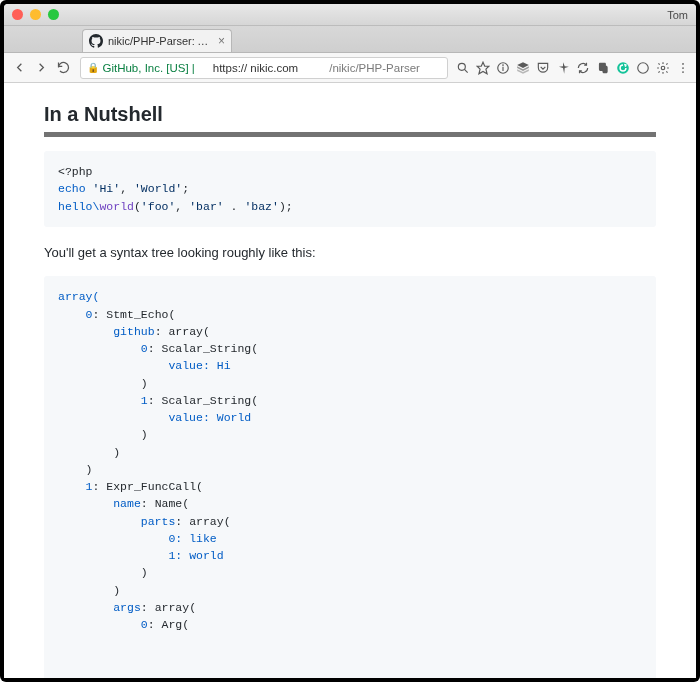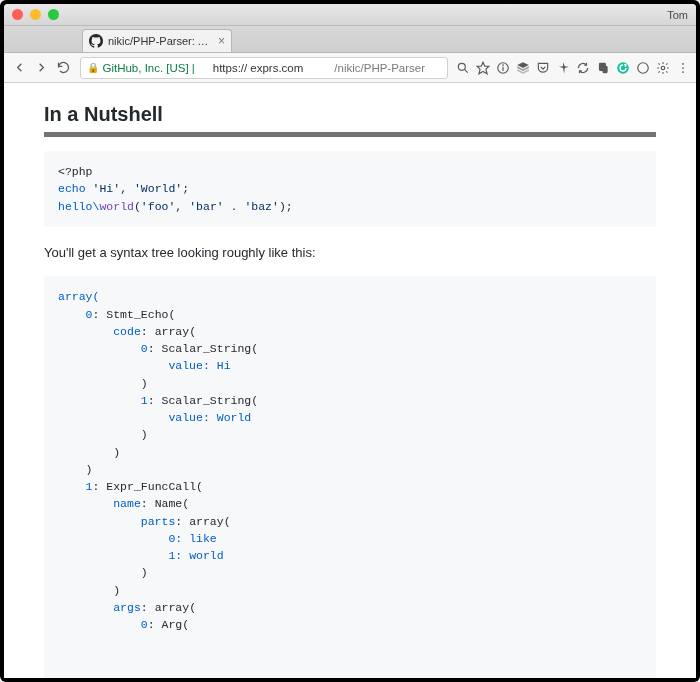--- a/index.html
+++ b/index.html
@@ -154,21 +154,21 @@
           <svg viewBox="0 0 24 24">
             <path d="M4 12a8 8 0 1 1 2.34 5.66"></path>
             <polyline points="4 4 4 10 10 10"></polyline>
           </svg>
         </div>
       <div class="addr">
         <span class="lock">🔒</span>
         <span class="org">GitHub, Inc. [US]</span>
         <span class="sep">|</span>
         <span class="url">https://</span>
-          <span class="urlhost">exprs.com</span>
+          <span class="urlhost">nikic.com</span>
           <span class="urlpath">/nikic/PHP-Parser</span>
       </div>
       <div class="exticons">
         <div class="ext">
             <svg viewBox="0 0 24 24" fill="none" stroke="#5a5a5a" stroke-width="2">
               <circle cx="10" cy="10" r="6"></circle>
               <line x1="20" y1="20" x2="14.5" y2="14.5"></line>
             </svg>
           </div>
         <div class="ext">
@@ -246,21 +246,21 @@
       <h2>In a Nutshell</h2>
 
       <pre class="code"><span class="tplain">&lt;?php</span>
 <span class="tbk">echo</span><span class="tstr"> 'Hi'</span><span class="tplain">, </span><span class="tstr">'World'</span><span class="tplain">;</span>
 <span class="tbk">hello\</span><span class="tfn">world</span><span class="tplain">(</span><span class="tstr">'foo'</span><span class="tplain">, </span><span class="tstr">'bar'</span><span class="tplain"> . </span><span class="tstr">'baz'</span><span class="tplain">);</span></pre>
 
       <p class="body-text">You'll get a syntax tree looking roughly like this:</p>
 
       <pre class="code"><span class="tbk">array(</span>
 <span class="tkey">    0</span><span class="tplain">: Stmt_Echo(</span>
-<span class="tkey">        code</span><span class="tplain">: array(</span>
+<span class="tkey">        github</span><span class="tplain">: array(</span>
 <span class="tkey">            0</span><span class="tplain">: Scalar_String(</span>
 <span class="tkey">                value</span><span class="tbk">: Hi</span>
 <span class="tplain">            )</span>
 <span class="tkey">            1</span><span class="tplain">: Scalar_String(</span>
 <span class="tkey">                value</span><span class="tbk">: World</span>
 <span class="tplain">            )</span>
 <span class="tplain">        )</span>
 <span class="tplain">    )</span>
 <span class="tkey">    1</span><span class="tplain">: Expr_FuncCall(</span>
 <span class="tkey">        name</span><span class="tplain">: Name(</span>

